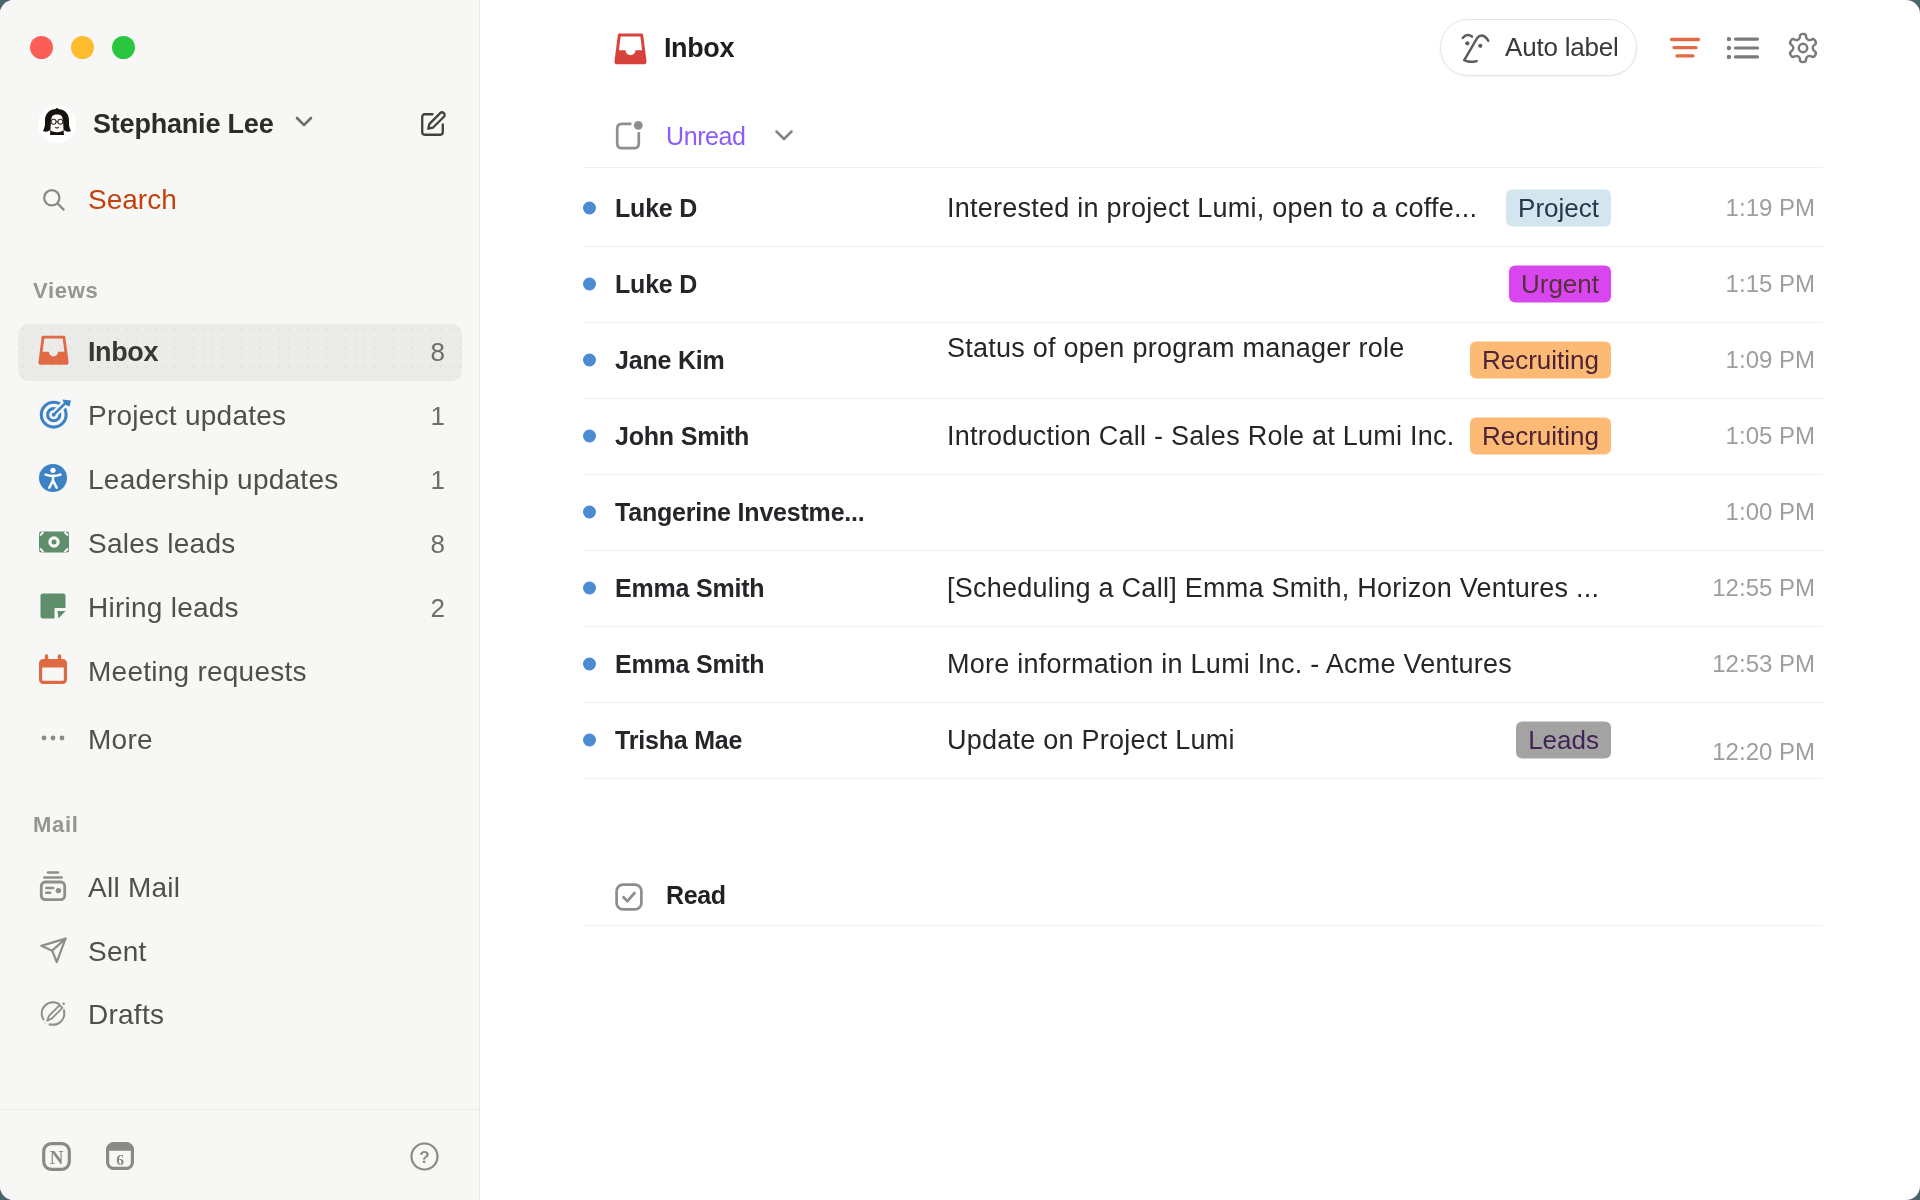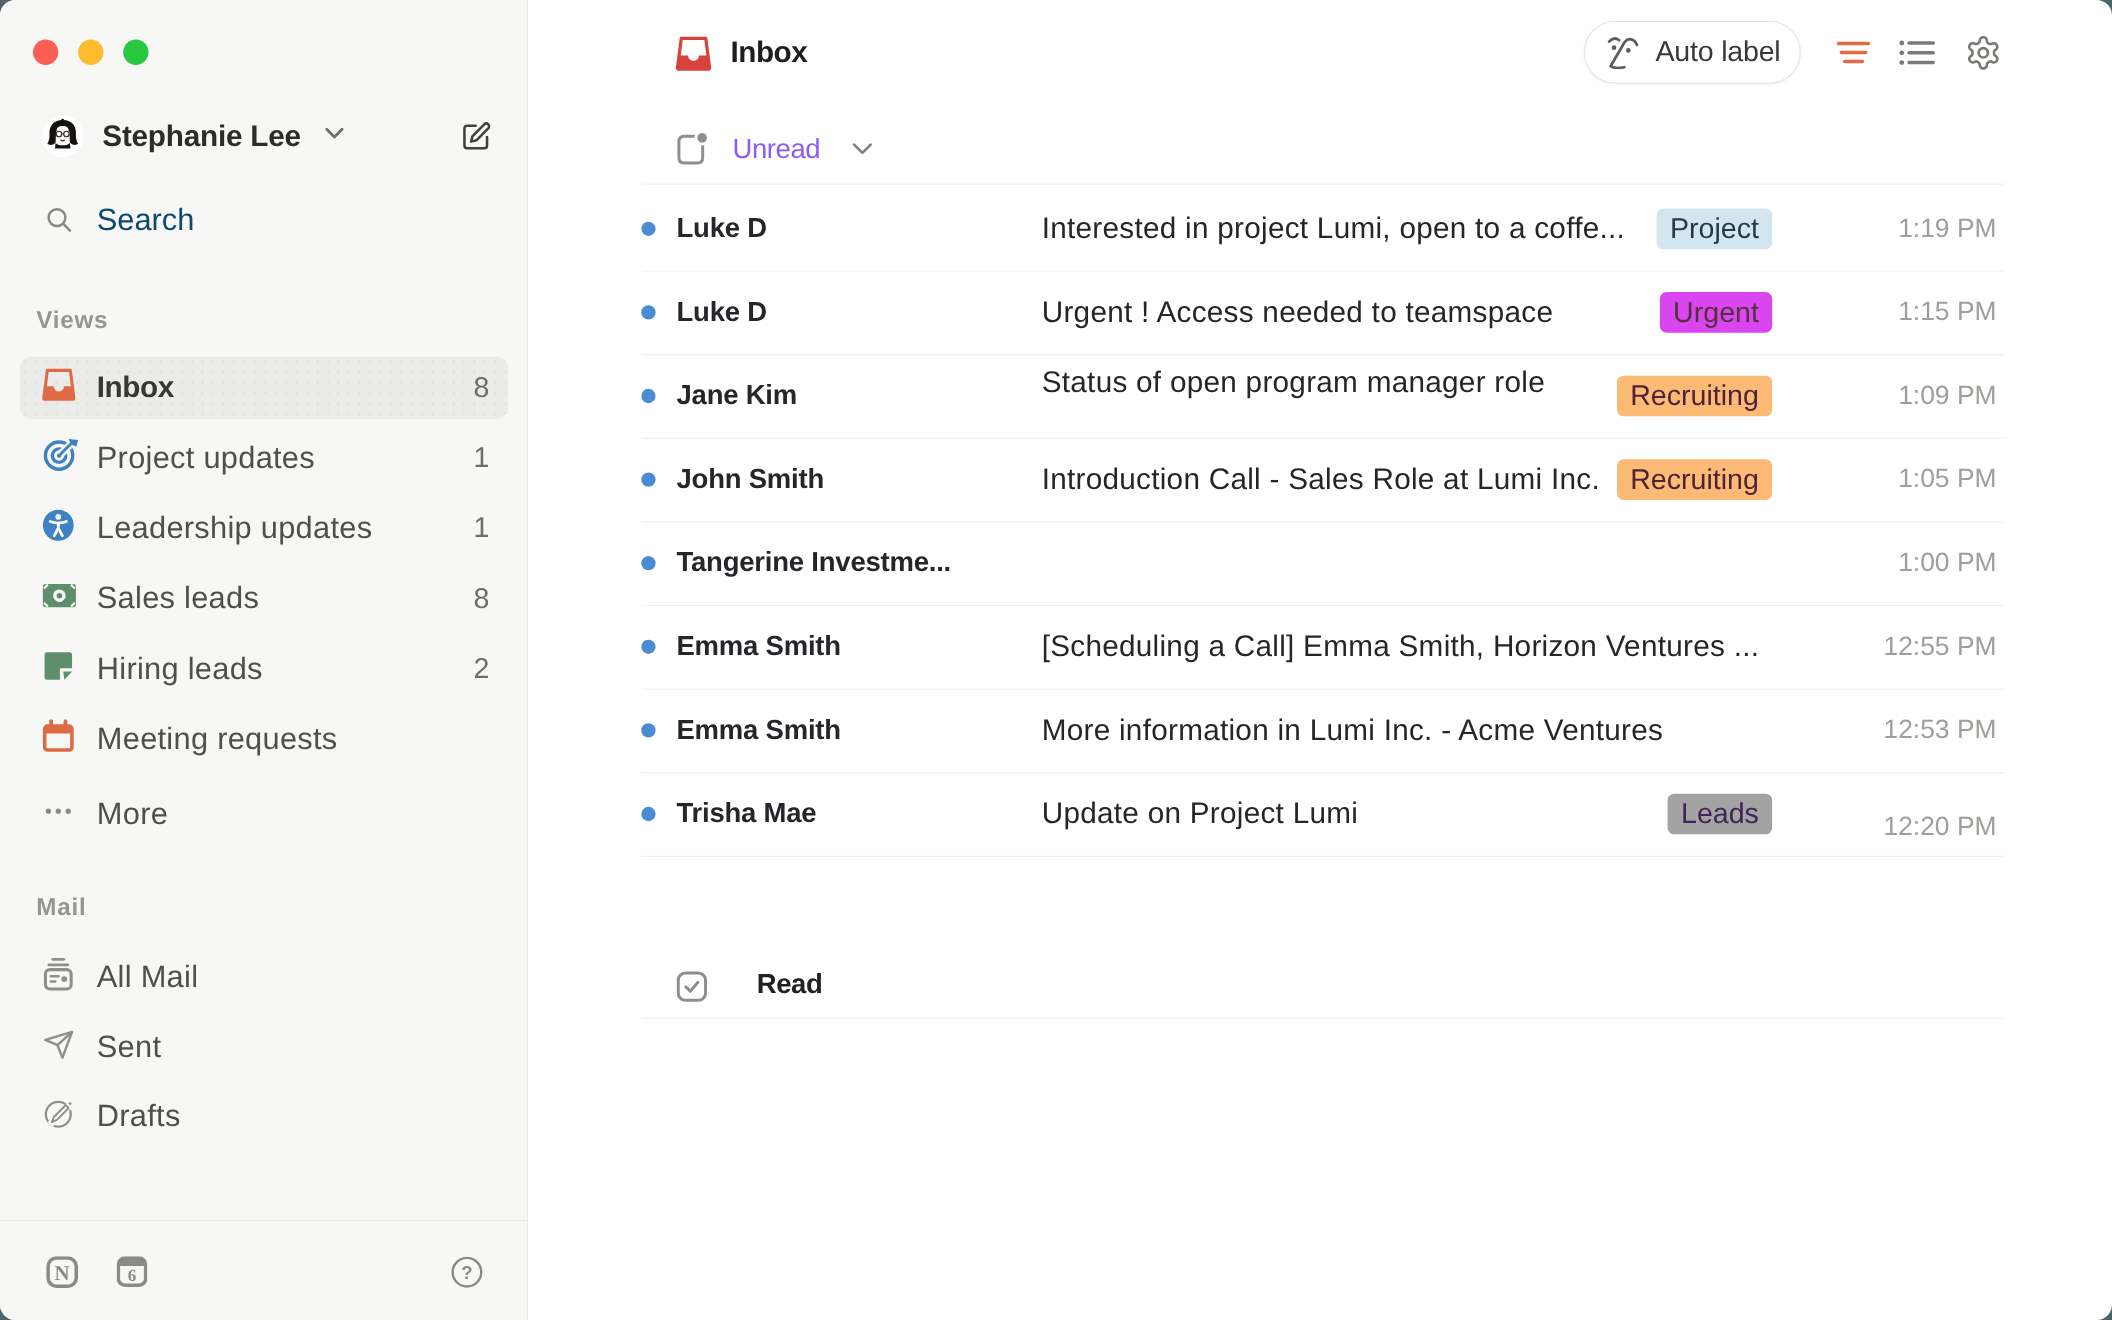--- a/index.html
+++ b/index.html
@@ -50,21 +50,21 @@
 </svg></div>
   <div class="abs" style="left:418px;top:110px"><svg width="29" height="29" viewBox="0 0 24 24" fill="none" stroke="#40403c" stroke-width="1.9" stroke-linecap="round" stroke-linejoin="round">
 <path d="M12 3.5H5.5a2 2 0 0 0-2 2v13a2 2 0 0 0 2 2h13a2 2 0 0 0 2-2V12"></path>
 <path d="M18.4 2.6a2.1 2.1 0 1 1 3 3L12.5 14.5l-4 1 1-4Z"></path>
 </svg></div>
 
   <div class="abs" style="left:40px;top:186px"><svg width="27" height="27" viewBox="0 0 24 24" fill="none" stroke="#8a8985" stroke-width="2" stroke-linecap="round">
 <circle cx="10.5" cy="10.5" r="6.8"></circle>
 <path d="M15.6 15.6 L21 21"></path>
 </svg></div>
-  <div class="abs" style="left:88px;top:200px;transform:translateY(-50%);font-size:28px;color:#0c4a6e">Search</div>
+  <div class="abs" style="left:88px;top:200px;transform:translateY(-50%);font-size:28px;color:#c2410c">Search</div>
 
   <div class="ilab" style="top:291px">Views</div>
   <div class="abs" style="left:18px;top:323.5px;width:444px;height:57px;border-radius:11px;background:#ebebe9;background-image:radial-gradient(#e0e0de 1.1px,transparent 1.1px);background-size:9.5px 9.5px"></div>
   <div class="iico" style="top:352px"><svg width="31" height="31" viewBox="0 0 32 32">
 <path d="M5.2 2.8 H26.8 L30.1 28.6 Q30.1 29.9 28.8 29.9 H3.2 Q1.9 29.9 1.9 28.6 Z" fill="none" stroke="#e06a45" stroke-width="2.9" stroke-linejoin="round"></path>
 <path d="M3.4 17.8 H11.2 A4.8 4.8 0 0 0 20.8 17.8 H28.6 L29.3 28 Q29.3 29 28.3 29 H3.7 Q2.7 29 2.7 28 Z" fill="#e06a45"></path>
 </svg></div>
   <div class="itxt" style="top:352px;font-weight:700;font-size:27px;letter-spacing:-0.4px;color:#383733">Inbox</div>
   <div class="cnt" style="top:352px">8</div>
   <div class="iico" style="top:416px"><svg width="34" height="34" viewBox="0 0 34 34">
@@ -192,21 +192,20 @@
 <div class="div" style="top:167px"></div>
 
 <div class="dot" style="top:208px"></div>
 <div class="sender" style="top:208px">Luke D</div>
 <div class="subj" style="top:208px">Interested in project Lumi, open to a coffe...</div>
 <div class="tag tag-blue" style="top:208px">Project</div>
 <div class="time" style="top:208px">1:19 PM</div>
 <div class="div" style="top:246px"></div>
 <div class="dot" style="top:284px"></div>
 <div class="sender" style="top:284px">Luke D</div>
-<div class="subj" style="top:284px">Urgent ! Access needed to teamspace</div>
 <div class="tag tag-red" style="top:284px">Urgent</div>
 <div class="time" style="top:284px">1:15 PM</div>
 <div class="div" style="top:322px"></div>
 <div class="dot" style="top:360px"></div>
 <div class="sender" style="top:360px">Jane Kim</div>
 <div class="subj" style="top:348px">Status of open program manager role</div>
 <div class="tag tag-pink" style="top:360px">Recruiting</div>
 <div class="time" style="top:360px">1:09 PM</div>
 <div class="div" style="top:398px"></div>
 <div class="dot" style="top:436px"></div>
@@ -233,15 +232,15 @@
 <div class="sender" style="top:740px">Trisha Mae</div>
 <div class="subj" style="top:740px">Update on Project Lumi</div>
 <div class="tag tag-purple" style="top:740px">Leads</div>
 <div class="time" style="top:752px">12:20 PM</div>
 <div class="div" style="top:778px"></div>
 
 <div class="abs" style="left:614px;top:882px"><svg width="30" height="30" viewBox="0 0 30 30">
 <rect x="2.6" y="2.6" width="24.8" height="24.8" rx="6.5" fill="none" stroke="#8f8e8a" stroke-width="2.7"></rect>
 <path d="M9.5 15.2 L13.5 19.2 L20.5 11" fill="none" stroke="#8f8e8a" stroke-width="2.7" stroke-linecap="round" stroke-linejoin="round"></path>
 </svg></div>
-<div class="abs" style="left:688px;top:895px;transform:translateY(-50%);font-size:25px;letter-spacing:-0.4px;font-weight:700;color:#21211f">Read</div>
+<div class="abs" style="left:666px;top:895px;transform:translateY(-50%);font-size:25px;letter-spacing:-0.4px;font-weight:700;color:#21211f">Read</div>
 <div class="div" style="top:925px"></div>
 </div>
 
 </body></html>

